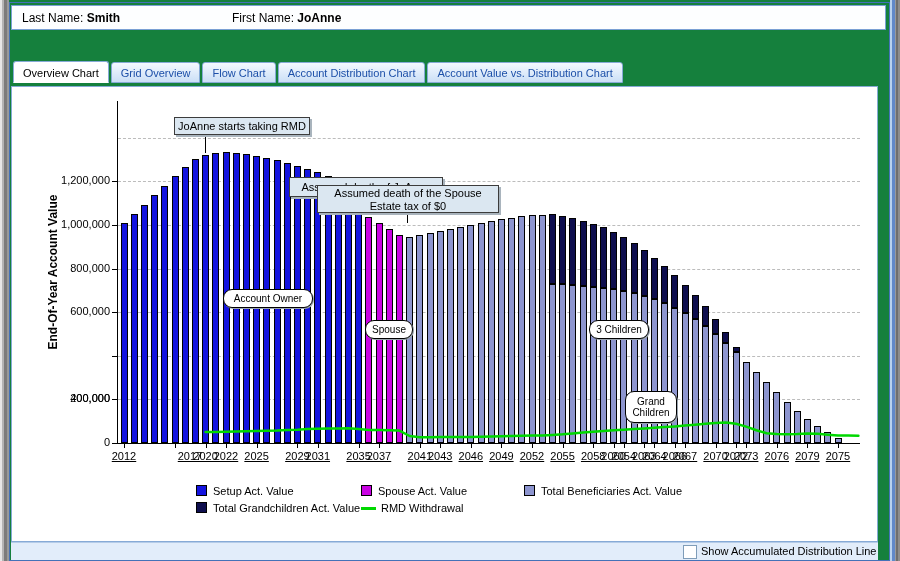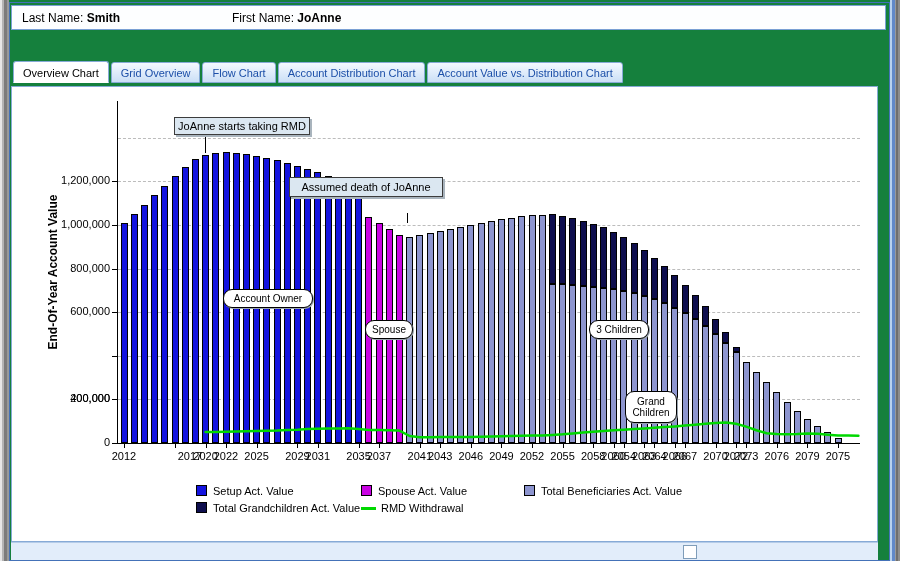--- a/index.html
+++ b/index.html
@@ -35,21 +35,21 @@
   .ytitle{position:absolute;left:-128px;top:177px;width:340px;height:16px;text-align:center;
     font-size:12px;font-weight:bold;transform:rotate(-90deg);color:#000;}
   .plot{position:absolute;left:105px;top:14px;width:742px;height:342px;
     border-left:1px solid #000;border-bottom:1px solid #000;box-sizing:content-box;}
   .gridline{position:absolute;left:0;width:742px;height:0;border-top:1px dashed #bcbcbc;z-index:0;}
   .ylab{position:absolute;left:18px;width:80px;text-align:right;font-size:11px;color:#000;}
   .ytick{position:absolute;left:100px;width:5px;height:1px;background:#000;}
   .bar{position:absolute;bottom:0;width:7px;z-index:1;}
   .seg{position:absolute;left:0;width:7px;border:1px solid #000;box-sizing:border-box;}
   .xtick{position:absolute;top:343px;width:1px;height:4px;background:#000;}
-  .xlab{position:absolute;top:349px;width:36px;text-align:center;font-size:11px;color:#000;}
+  .xlab{position:absolute;top:349px;width:36px;text-align:center;font-size:11px;color:#000;text-decoration:underline;}
   .rmdsvg{position:absolute;left:0;top:0;z-index:4;pointer-events:none;}
   .tooltip{position:absolute;background:#dbe7f1;border:1px solid #3c3c3c;box-shadow:2px 2px 0 #a9b4bd;
     font-size:11px;text-align:center;color:#000;box-sizing:border-box;}
   .callout{position:absolute;width:1px;background:#000;z-index:2;}
   .oval{position:absolute;background:#fff;border:1px solid #000;border-radius:9px;
     box-shadow:1px 1px 0 #9aa4ae;font-size:10px;text-align:center;color:#000;z-index:5;
     display:flex;flex-direction:column;justify-content:center;line-height:11px;}
   
   .legend-item{position:absolute;height:12px;font-size:11px;white-space:nowrap;}
   .legend-item .sw{display:inline-block;width:9px;height:9px;border:1px solid #000;vertical-align:-1px;margin-right:6px;}
@@ -370,20 +370,24 @@
         <div class="xlab" style="left: 702px;">2075</div>
         <svg width="742" height="342" class="rmdsvg">
           <polyline points="87.6,331.1 97.8,330.9 108.0,330.7 118.2,330.4 128.4,330.2 138.6,330.0 148.8,329.8 159.0,329.6 169.2,329.1 179.4,328.7 189.6,328.0 199.8,327.8 210.0,327.6 220.2,327.4 230.4,327.2 240.6,328.0 250.8,328.9 261.0,329.1 271.2,329.3 281.4,329.6 291.6,335.0 301.8,336.3 312.0,336.3 322.2,336.1 332.4,336.1 342.6,335.9 352.8,335.9 363.0,335.7 373.2,335.5 383.4,335.2 393.6,335.0 403.8,334.8 414.0,334.6 424.2,334.4 434.4,333.9 444.6,333.3 454.8,332.4 465.0,331.5 475.2,330.7 485.4,330.0 495.6,329.3 505.8,328.7 516.0,328.0 526.2,327.4 536.4,326.7 546.6,326.1 556.8,325.4 567.0,324.6 577.2,323.7 587.4,322.8 597.6,321.9 607.8,321.5 618.0,322.8 628.2,325.6 638.4,329.3 648.6,332.2 658.8,333.1 669.0,333.3 679.2,333.1 689.4,332.4 699.6,332.8 709.8,333.7 720.0,334.4 730.2,334.6 740.4,334.8" fill="none" stroke="#00d800" stroke-width="2.5" stroke-linejoin="round" stroke-linecap="round"></polyline>
         </svg>
         <div class="tooltip" style="left: 12px; top: 16px; width: 136px; height: 18px; z-index: 6; line-height: 16px; margin-left: 44px;">
           <div>JoAnne starts taking RMD</div>
         </div>
         <div class="tooltip" style="left: 171px; top: 76px; width: 154px; height: 20px; z-index: 6; line-height: 18px;">
           <div>Assumed death of JoAnne</div>
         </div>
+        <div class="tooltip" style="left: 199px; top: 84px; width: 182px; height: 28px; z-index: 7; line-height: 13px; padding-top: 1px;">
+          <div>Assumed death of the Spouse</div>
+          <div>Estate tax of $0</div>
+        </div>
         <div class="callout" style="left: 87px; top: 34px; height: 18px;"></div>
         <div class="callout" style="left: 289px; top: 112px; height: 10px;"></div>
         <div class="oval" style="left: 105px; top: 188px; width: 88px; height: 17px;">
           <div>Account Owner</div>
         </div>
         <div class="oval" style="left: 247px; top: 219px; width: 46px; height: 17px;">
           <div>Spouse</div>
         </div>
         <div class="oval" style="left: 471px; top: 219px; width: 58px; height: 17px;">
           <div>3 Children</div>
@@ -413,14 +417,15 @@
         <div class="legend-item" style="left: 184px; top: 398px;"><span class="sw" style="background: rgb(20, 20, 224);"></span><span>Setup Act. Value</span></div>
         <div class="legend-item" style="left: 349px; top: 398px;"><span class="sw" style="background: rgb(201, 3, 227);"></span><span>Spouse Act. Value</span></div>
         <div class="legend-item" style="left: 512px; top: 398px;"><span class="sw" style="background: rgb(141, 149, 207);"></span><span>Total Beneficiaries Act. Value</span></div>
         <div class="legend-item" style="left: 184px; top: 415px;"><span class="sw" style="background: rgb(14, 14, 78);"></span><span>Total Grandchildren Act. Value</span></div>
         <div class="legend-item" style="left: 349px; top: 415px;"><span class="lnsw" style="background: rgb(0, 216, 0);"></span><span>RMD Withdrawal</span></div>
       </div>
   </div>
 
   <div class="footer">
     <div class="chk"></div>
+    <div class="chk-label">Show Accumulated Distribution Line</div>
   </div>
 </div>
 
 </body></html>

